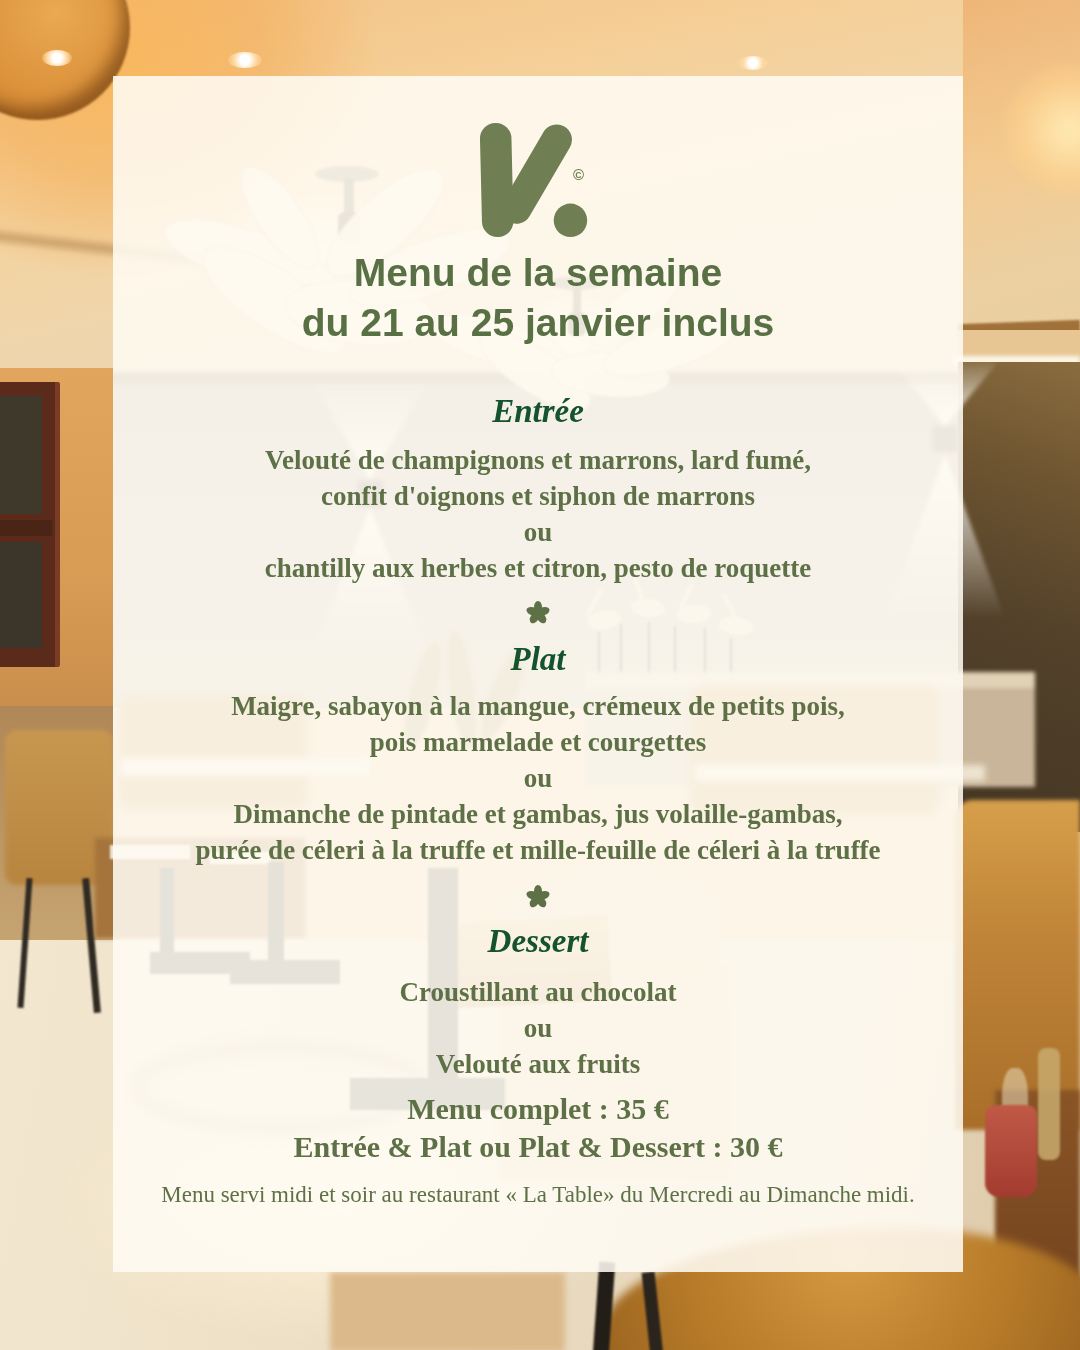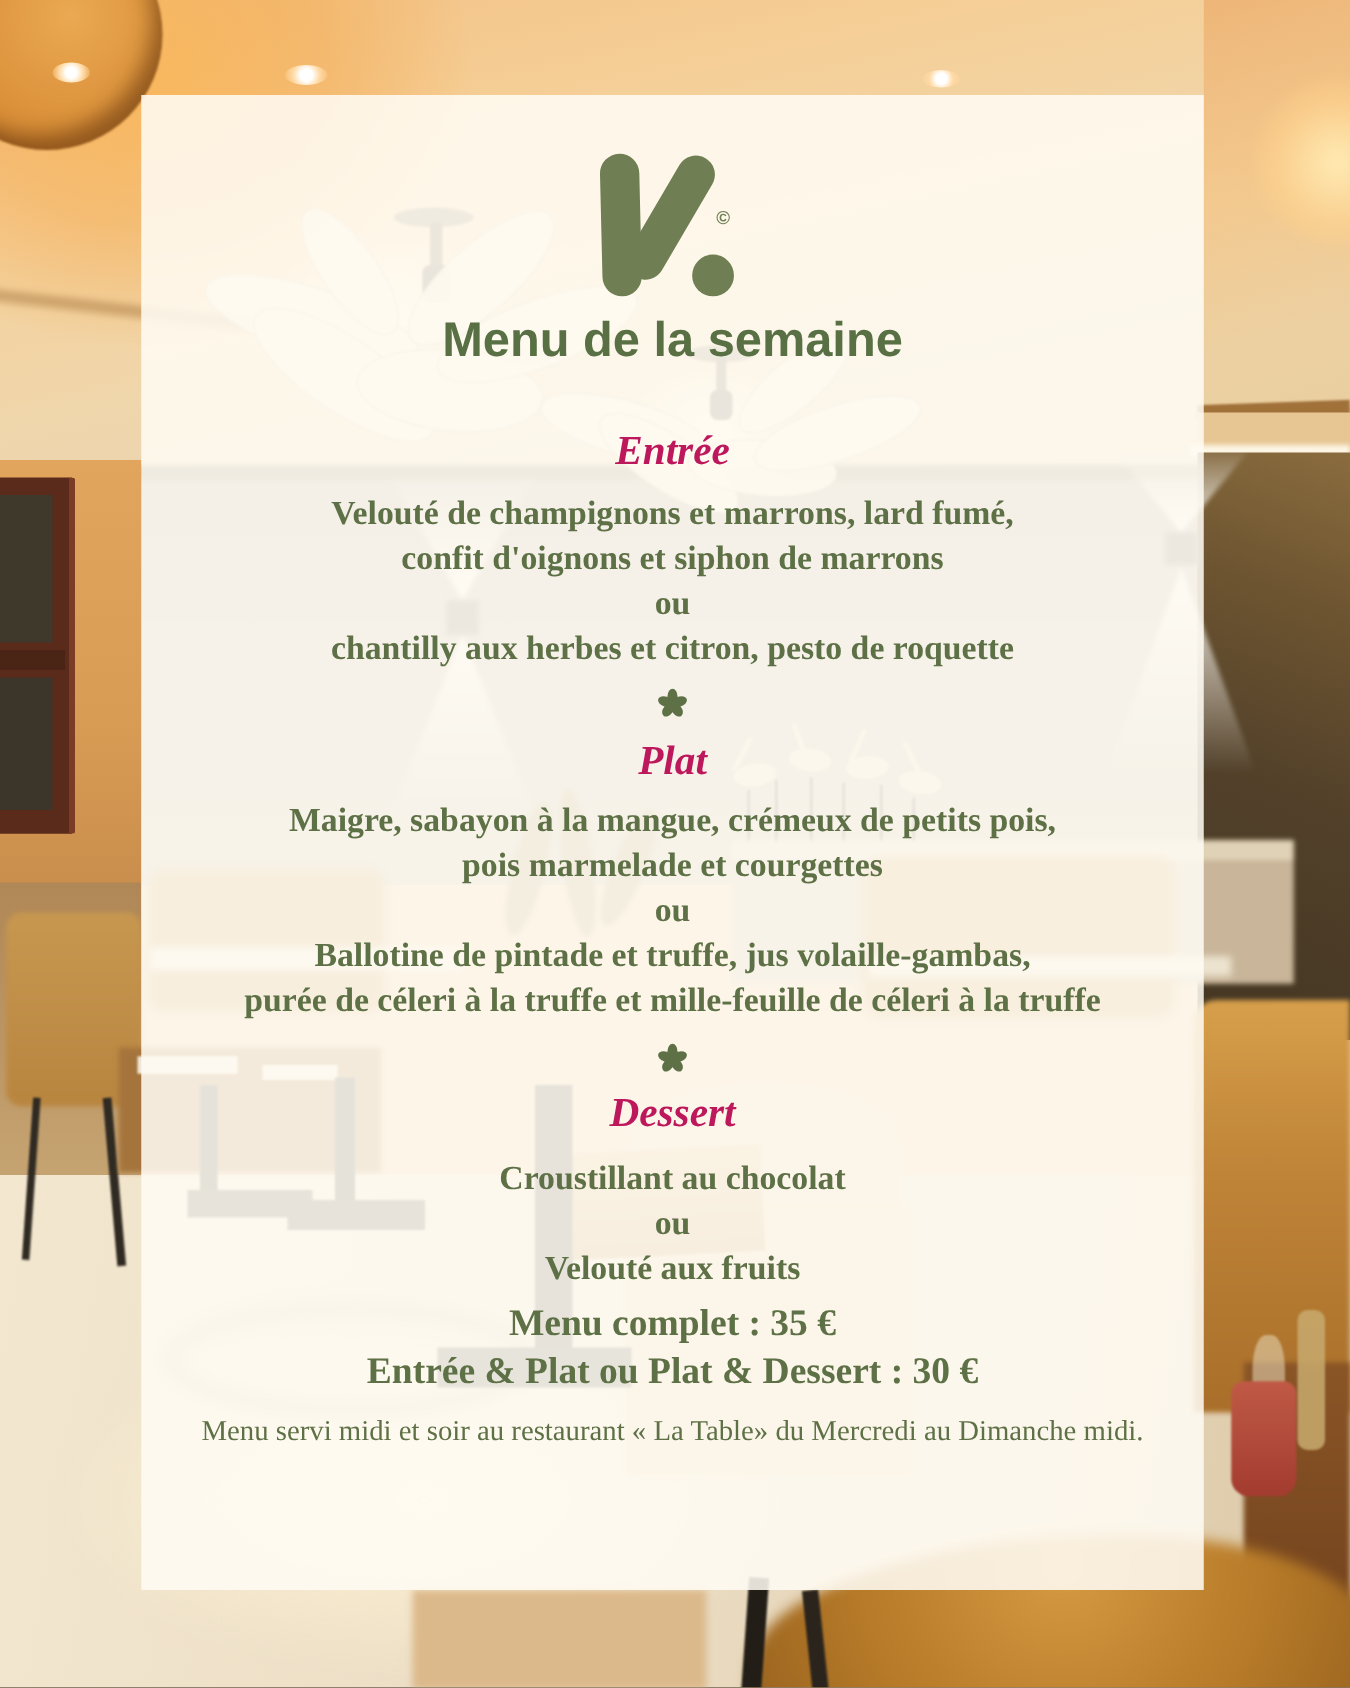--- a/index.html
+++ b/index.html
@@ -140,21 +140,21 @@
   
   .panel{left:113px;top:76px;width:850px;height:1196px;background:rgba(255,251,243,.87);}
   .content{left:113px;top:76px;width:850px;height:1196px;display:flex;flex-direction:column;
     align-items:center;text-align:center;}
 
   .logo-wrap{position:relative;margin-top:46px;width:118px;height:118px;}
   .logo-copy{position:absolute;left:94px;top:44px;font-family:"Liberation Sans","DejaVu Sans",sans-serif;
     font-size:15px;color:#6f7e53;font-weight:700;}
   .menu-title{margin-top:8px;font-family:"Liberation Sans","DejaVu Sans",sans-serif;
     font-weight:700;font-size:39px;line-height:50px;color:#587043;}
-  .section-heading{font-style:italic;font-weight:700;font-size:33px;line-height:42px;color:#be185d;}
+  .section-heading{font-style:italic;font-weight:700;font-size:33px;line-height:42px;color:#14532d;}
   .h-entree{margin-top:42px;}
   .h-plat{margin-top:12px;}
   .h-dessert{margin-top:10px;}
   .dish-list{display:flex;flex-direction:column;align-items:center;}
   .l-entree{margin-top:10px;}
   .l-plat{margin-top:8px;}
   .l-dessert{margin-top:12px;}
   .dish{font-weight:700;font-size:27px;line-height:36px;color:#5e7146;white-space:nowrap;}
   .orn{position:relative;width:26px;height:26px;}
   .o1{margin-top:14px;} .o2{margin-top:16px;}
@@ -307,20 +307,21 @@
       <svg width="118" height="118" viewBox="0 0 120 120">
         <line x1="17" y1="17" x2="19" y2="101" stroke="#6f7e53" stroke-width="32" stroke-linecap="round"></line>
         <line x1="79" y1="18" x2="38" y2="88" stroke="#6f7e53" stroke-width="31" stroke-linecap="round"></line>
         <circle cx="93" cy="100" r="17" fill="#6f7e53"></circle>
       </svg>
       <span class="logo-copy">©</span>
     </div>
 
     <div class="menu-title">
       <div>Menu de la semaine</div>
+      <div>du 21 au 25 janvier inclus</div>
     </div>
 
     <div class="section-heading h-entree">Entrée</div>
     <div class="dish-list l-entree">
       <div class="dish">Velouté de champignons et marrons, lard fumé,</div>
       <div class="dish">confit d'oignons et siphon de marrons</div>
       <div class="dish">ou</div>
       <div class="dish">chantilly aux herbes et citron, pesto de roquette</div>
     </div>
 
@@ -330,21 +331,21 @@
         <i></i>
         <i></i>
         <i></i>
       </div>
 
     <div class="section-heading h-plat">Plat</div>
     <div class="dish-list l-plat">
       <div class="dish">Maigre, sabayon à la mangue, crémeux de petits pois,</div>
       <div class="dish">pois marmelade et courgettes</div>
       <div class="dish">ou</div>
-      <div class="dish">Ballotine de pintade et truffe, jus volaille-gambas,</div>
+      <div class="dish">Dimanche de pintade et gambas, jus volaille-gambas,</div>
       <div class="dish">purée de céleri à la truffe et mille-feuille de céleri à la truffe</div>
     </div>
 
     <div class="orn o2">
         <i></i>
         <i></i>
         <i></i>
         <i></i>
         <i></i>
       </div>

